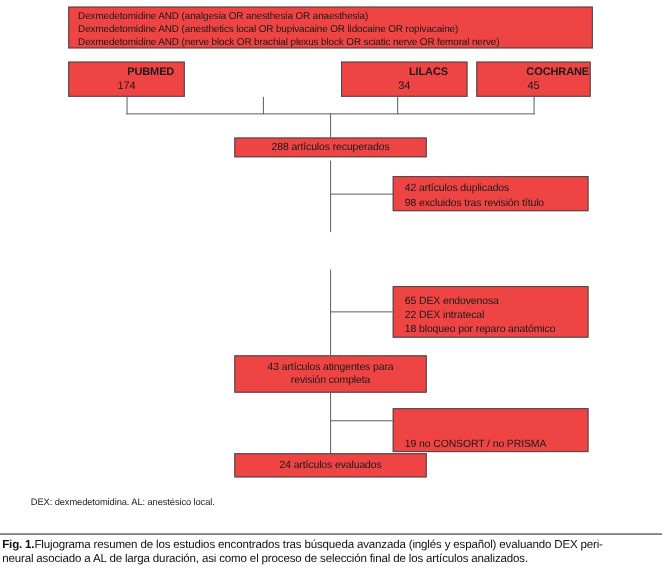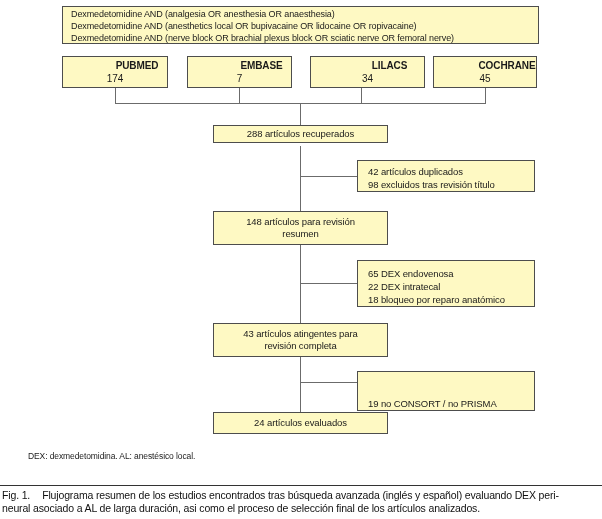--- a/index.html
+++ b/index.html
@@ -7,21 +7,21 @@
   body {
     width:602px; height:519px;
     font-family:"Liberation Sans", sans-serif;
     color:#1a1a1a;
     overflow:hidden;
   }
   .stage { position:relative; width:602px; height:519px; background:#fff; }
 
   .box {
     position:absolute;
-    background:#fef9c3;
+    background:#ef4444;
     border:1px solid #4d4d4d;
   }
 
   
   .query-box {
     left:62px; top:6px; width:477px; height:38px;
     padding:1px 6px 0 8px;
     font-size:9px; line-height:12px; letter-spacing:-0.1px;
     white-space:nowrap;
   }
@@ -63,40 +63,36 @@
   }
 
   .caption-rule {
     position:absolute; left:0; top:485px; width:602px; height:1px;
     background:#333;
   }
   .caption {
     position:absolute; left:2px; top:489px; width:599px;
     font-size:10.5px; line-height:13px; letter-spacing:-0.15px; color:#111;
   }
-  .caption .cap-label { font-weight:normal; margin-right:12px; }
+  .caption .cap-label { font-weight:bold; margin-right:0; }
 </style>
 </head>
 <body>
 
 <div class="stage">
 
   <div class="box query-box">
     <div>Dexmedetomidine AND (analgesia OR anesthesia OR anaesthesia)</div>
     <div>Dexmedetomidine AND (anesthetics local OR bupivacaine OR lidocaine OR ropivacaine)</div>
     <div>Dexmedetomidine AND (nerve block OR brachial plexus block OR sciatic nerve OR femoral nerve)</div>
   </div>
 
   <div class="box db-box" style="left:62px;width:106px;">
     <div class="db-name">PUBMED</div>
     <div class="db-count">174</div>
-  </div>
-  <div class="box db-box" style="left:187px;width:105px;">
-    <div class="db-name">EMBASE</div>
-    <div class="db-count">7</div>
   </div>
   <div class="box db-box" style="left:310px;width:115px;">
     <div class="db-name">LILACS</div>
     <div class="db-count">34</div>
   </div>
   <div class="box db-box" style="left:433px;width:104px;">
     <div class="db-name">COCHRANE</div>
     <div class="db-count">45</div>
   </div>
 
@@ -112,24 +108,20 @@
   </div>
 
   <div class="vline" style="left:300px;top:146px;height:65px;"></div>
   <div class="hline" style="left:300px;top:176px;width:58px;"></div>
 
   <div class="box side-box" style="top:160px;height:32px;">
     <div>42 artículos duplicados</div>
     <div>98 excluidos tras revisión título</div>
   </div>
 
-  <div class="box center-box" style="top:211px;height:34px;">
-    <div>148 artículos para revisión</div>
-    <div>resumen</div>
-  </div>
 
   <div class="vline" style="left:300px;top:245px;height:78px;"></div>
   <div class="hline" style="left:300px;top:283px;width:57px;"></div>
 
   <div class="box side-box" style="top:260px;height:47px;">
     <div>65 DEX endovenosa</div>
     <div>22 DEX intratecal</div>
     <div>18 bloqueo por reparo anatómico</div>
   </div>
 

